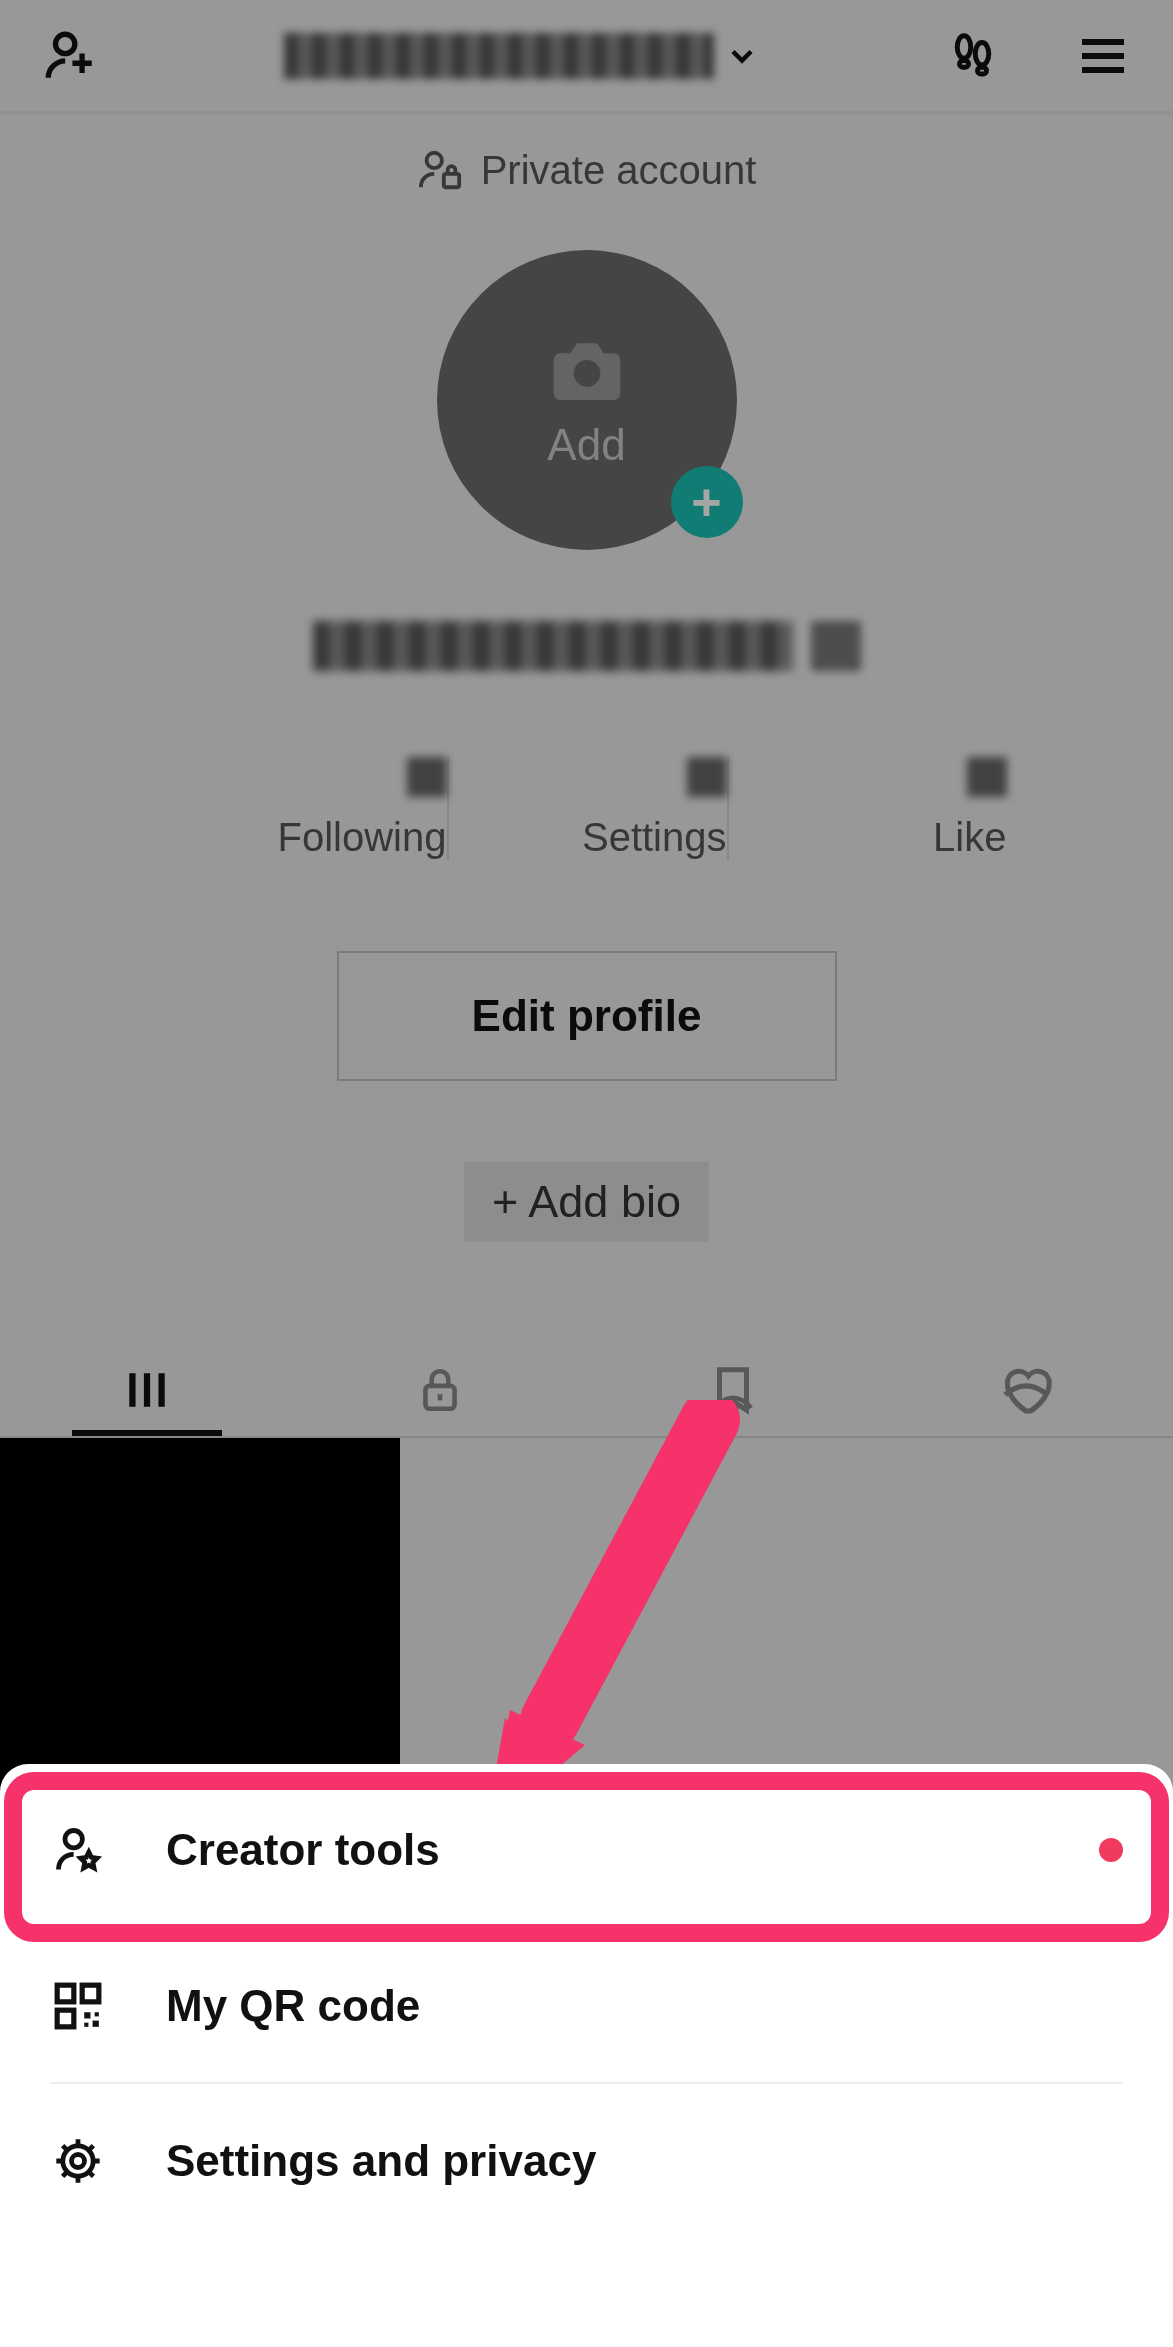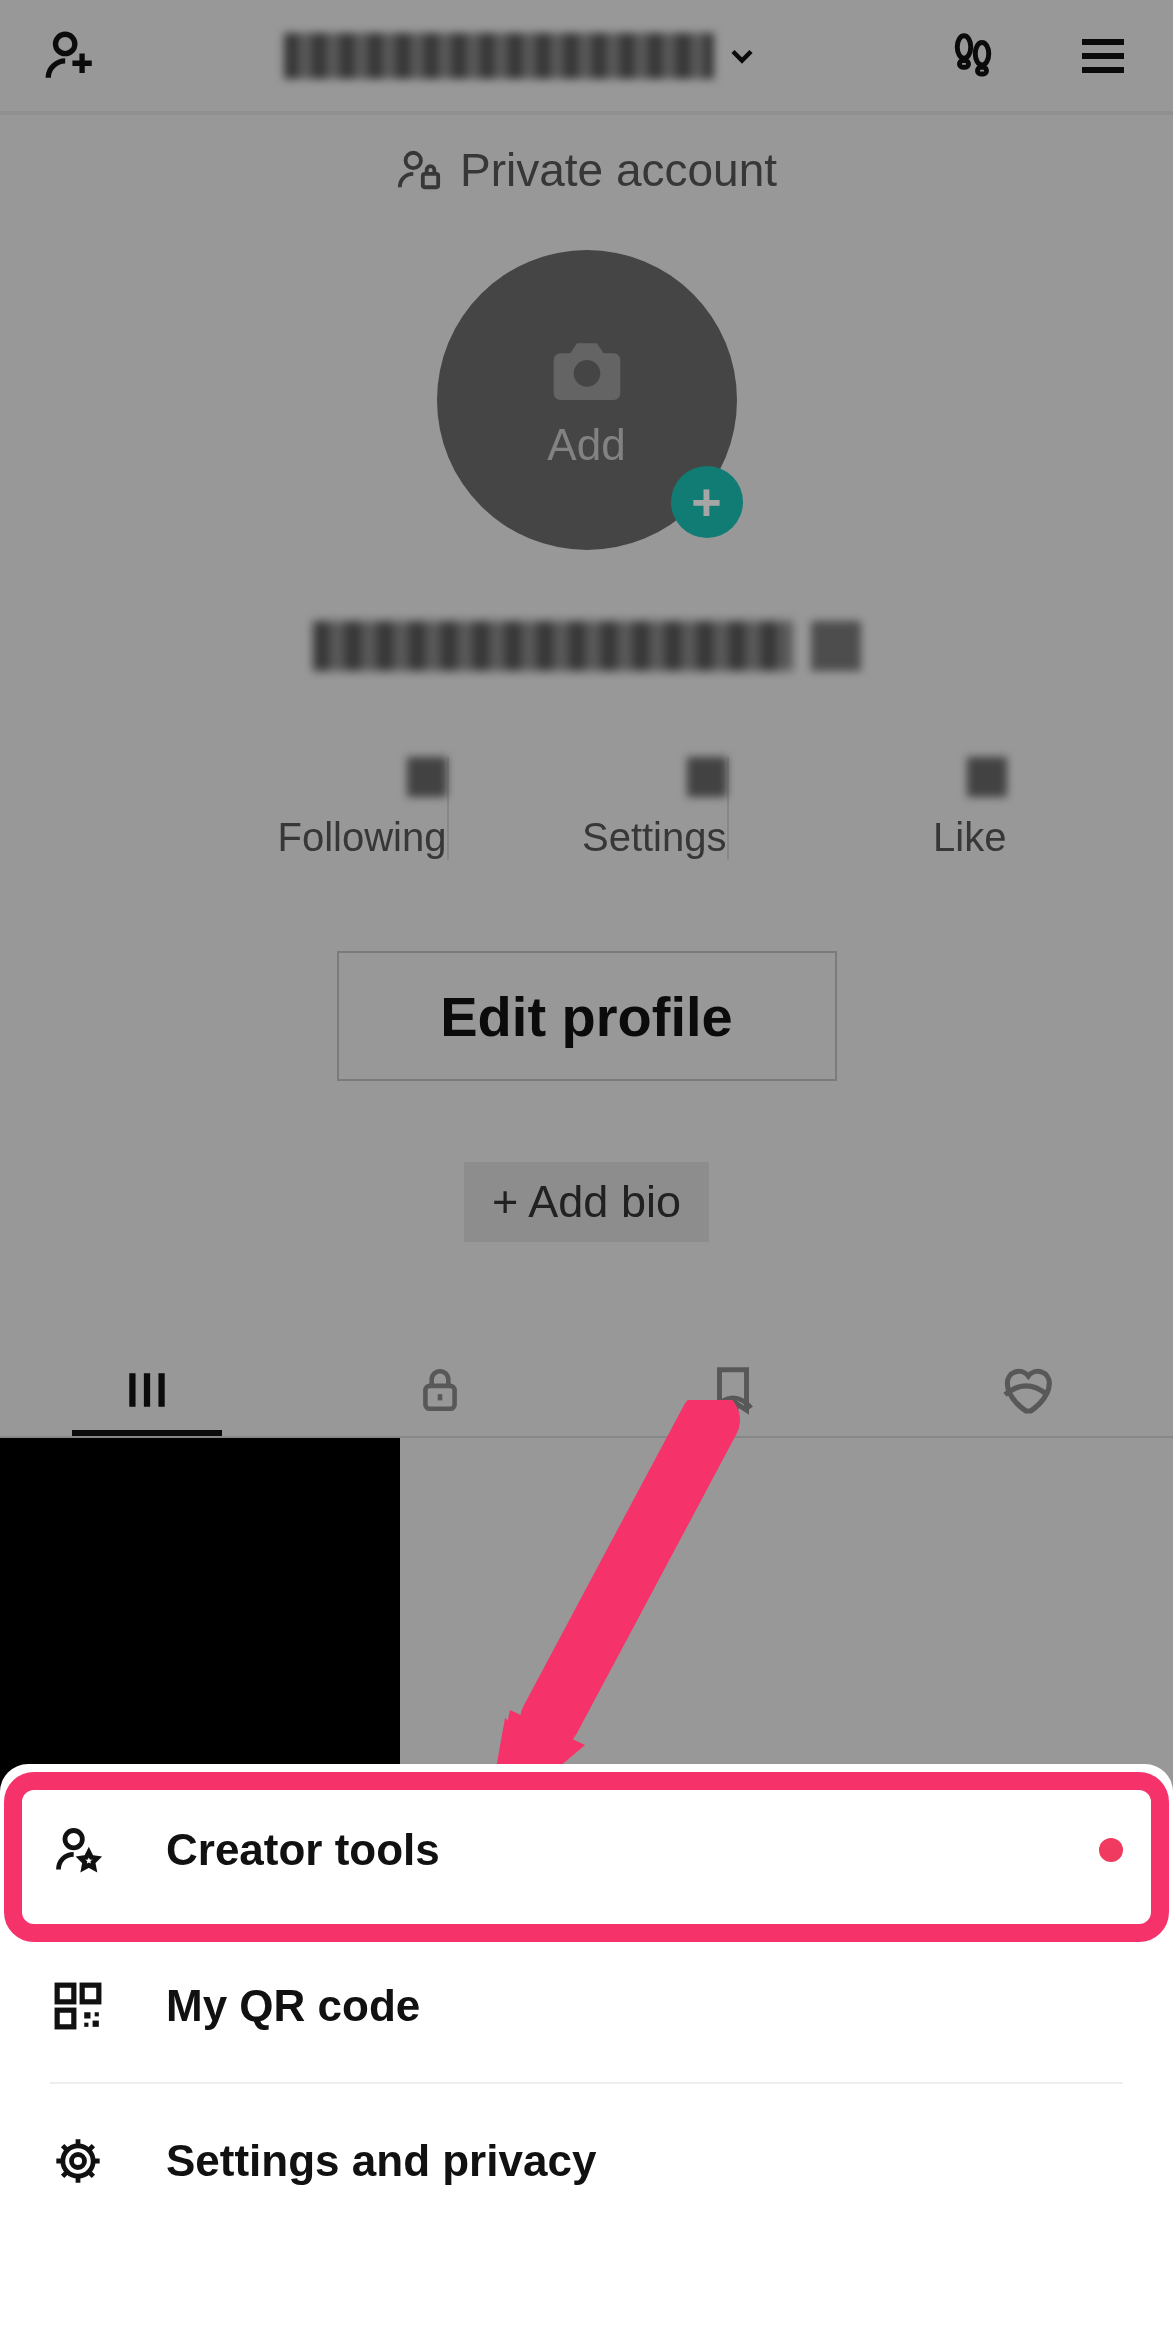--- a/index.html
+++ b/index.html
@@ -6,38 +6,38 @@
   html, body { width: 1173px; height: 2347px; font-family: -apple-system, Helvetica, Arial, sans-serif; background:#8f8f8f; overflow:hidden; position:relative;}
   .dim-overlay { position:absolute; inset:0; background:rgba(0,0,0,0.35); z-index:5; pointer-events:none;}
   .page { width:1173px; height:2347px; background:#f0f0f0; position:relative;}
   
   .header { height:115px; background:#eaeaea; display:flex; align-items:center; justify-content:space-between; padding:0 40px; border-bottom:4px solid #dedede;}
   .header-center { display:flex; align-items:center; gap:10px; font-size:40px; font-weight:600; color:#111;}
   .header-right { display:flex; align-items:center; gap:70px;}
   .icon-btn { width:60px; height:60px; display:flex; align-items:center; justify-content:center; color:#111;}
   .pixelated { width:430px; height:46px; background: repeating-linear-gradient(90deg,#555 0 14px,#888 14px 28px); filter:blur(4px);}
   
-  .private-banner { height:110px; background:#eaeaea; display:flex; align-items:center; justify-content:center; gap:18px; font-size:46px; color:#555;}
+  .private-banner { height:110px; background:#eaeaea; display:flex; align-items:center; justify-content:center; gap:18px; font-size:40px; color:#555;}
   
   .profile { display:flex; flex-direction:column; align-items:center; background:#eaeaea; padding-top:25px;gap:46px;}
   .avatar-wrap { position:relative; width:300px; height:300px;}
   .avatar { width:300px; height:300px; border-radius:50%; background:#6a6a6a; display:flex; flex-direction:column; align-items:center; justify-content:center; gap:10px;}
   .avatar-label { color:#c8c8c8; font-size:44px; font-weight:500;}
   .avatar-plus { position:absolute; right:-6px; bottom:12px; width:72px; height:72px; border-radius:50%; background:#1bbfb3; display:flex; align-items:center; justify-content:center; color:#fff; font-size:52px; font-weight:700;}
   .username-row { display:flex; align-items:center; gap:18px; margin-top:25px;}
   .username-pix { width:480px; height:50px; background:repeating-linear-gradient(90deg,#555 0 16px,#888 16px 32px); filter:blur(5px);}
   .badge-pix { width:50px; height:50px; background:#777; filter:blur(4px);}
   
   .stats { display:flex; justify-content:center; gap:0; margin-top:40px;}
   .stat { width:280px; display:flex; flex-direction:column; align-items:flex-end; gap:18px;}
   .stat + .stat { border-left:2px solid #cfcfcf;}
   .stat-num { width:40px; height:40px; background:#666; filter:blur(4px);}
   .stat-label { font-size:40px; color:#555;}
   
-  .edit-btn { margin-top:45px; width:500px; height:130px; border:2px solid #bdbdbd; background:#eaeaea; font-size:56px; font-weight:700; color:#111; display:flex; align-items:center; justify-content:center;}
+  .edit-btn { margin-top:45px; width:500px; height:130px; border:2px solid #bdbdbd; background:#eaeaea; font-size:44px; font-weight:700; color:#111; display:flex; align-items:center; justify-content:center;}
   .add-bio { margin-top:35px; padding:14px 28px; background:#d9d9d9; font-size:45px; color:#333;}
   
   .tabs { display:flex; margin-top:55px; border-bottom:2px solid #cfcfcf; height:95px;}
   .tab { flex:1; display:flex; align-items:center; justify-content:center; color:#666;}
   .tab.active { color:#111;}
   .tab.active .underline { position:absolute; bottom:0; width:150px; height:6px; background:#111;}
   .tab-wrap { position:relative; flex:1; display:flex;}
   
   .grid { background:#eaeaea; height:700px; display:flex;}
   .video-thumb { width:400px; height:550px; background:#000; position:relative; color:#fff;}

